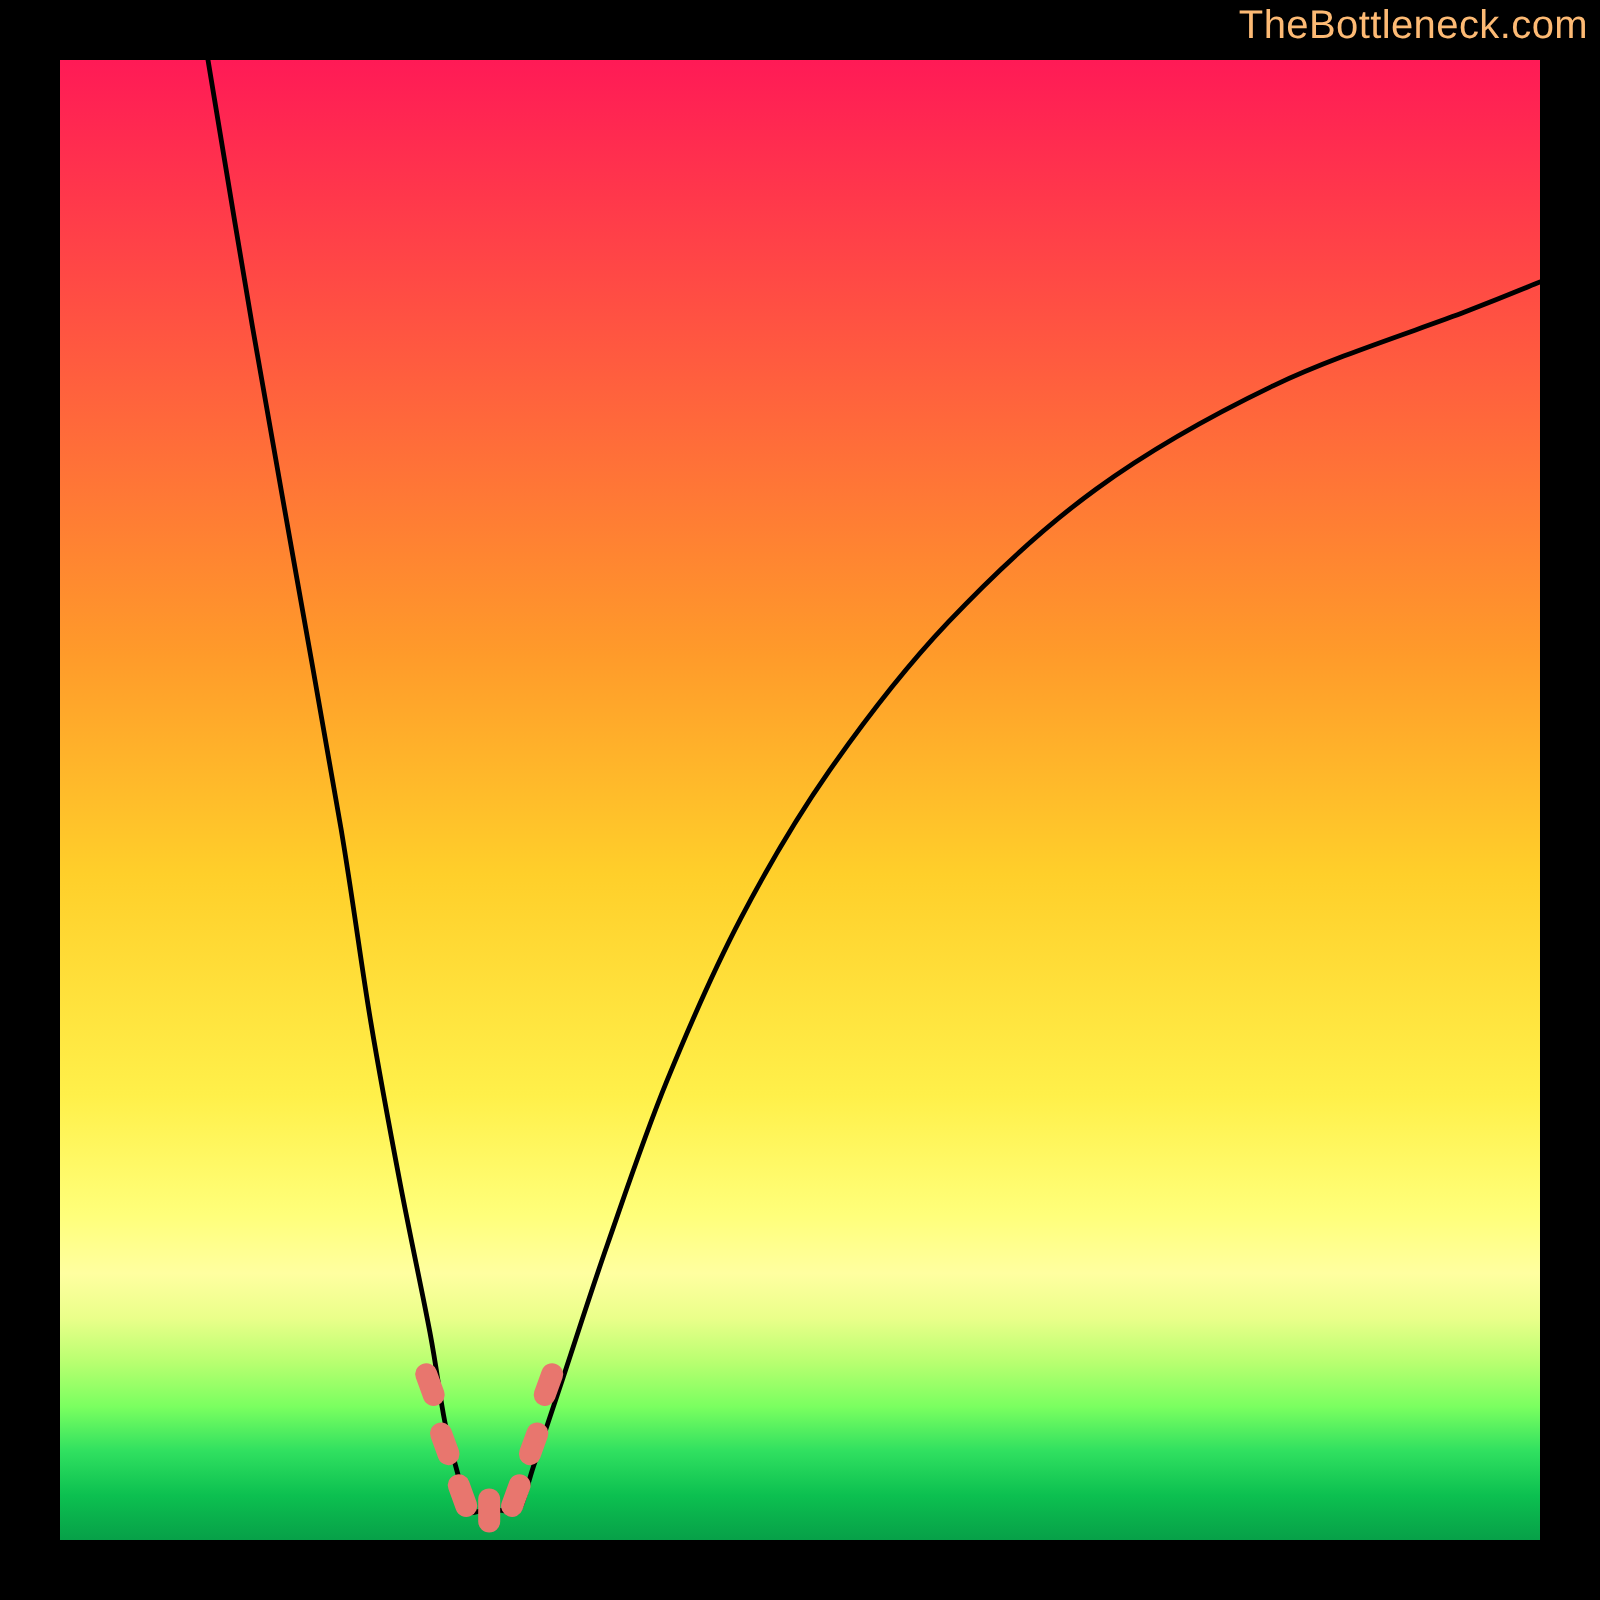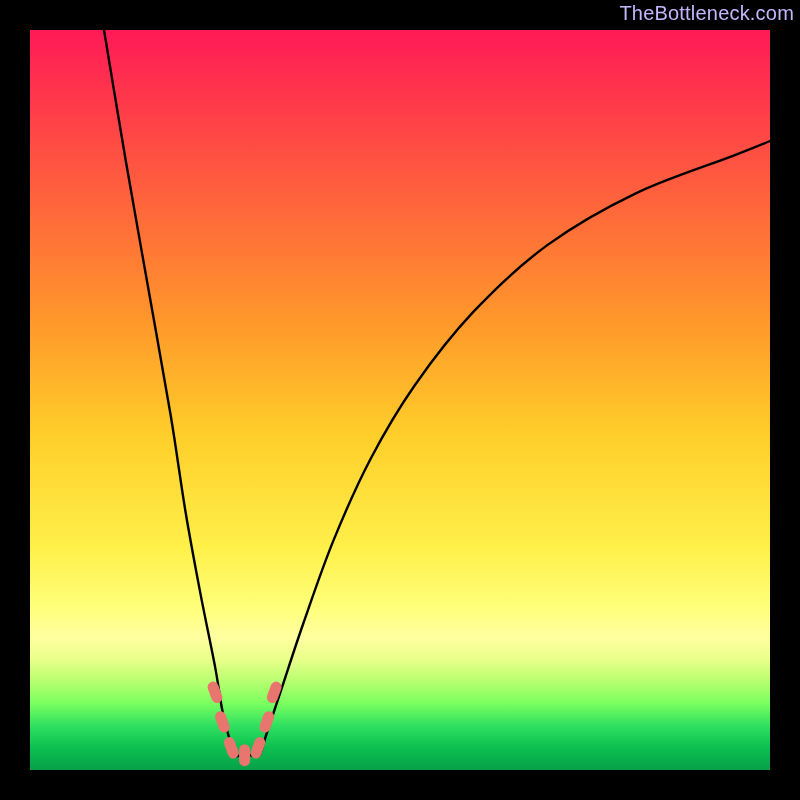--- a/index.html
+++ b/index.html
@@ -31,21 +31,21 @@
       #7aff60 91%,
       #30e060 94%,
       #0cc050 97%,
       #07a048 100%
     );
   }
   .watermark {
     position: absolute;
     top: 2px;
     right: 6px;
-    color: #c4b5fd;
+    color: #fdba74;
     font-size: 20px;
     font-weight: 500;
     letter-spacing: 0.2px;
     z-index: 10;
   }
   svg.curve {
     position: absolute;
     left: 0;
     top: 0;
     width: 740px;

